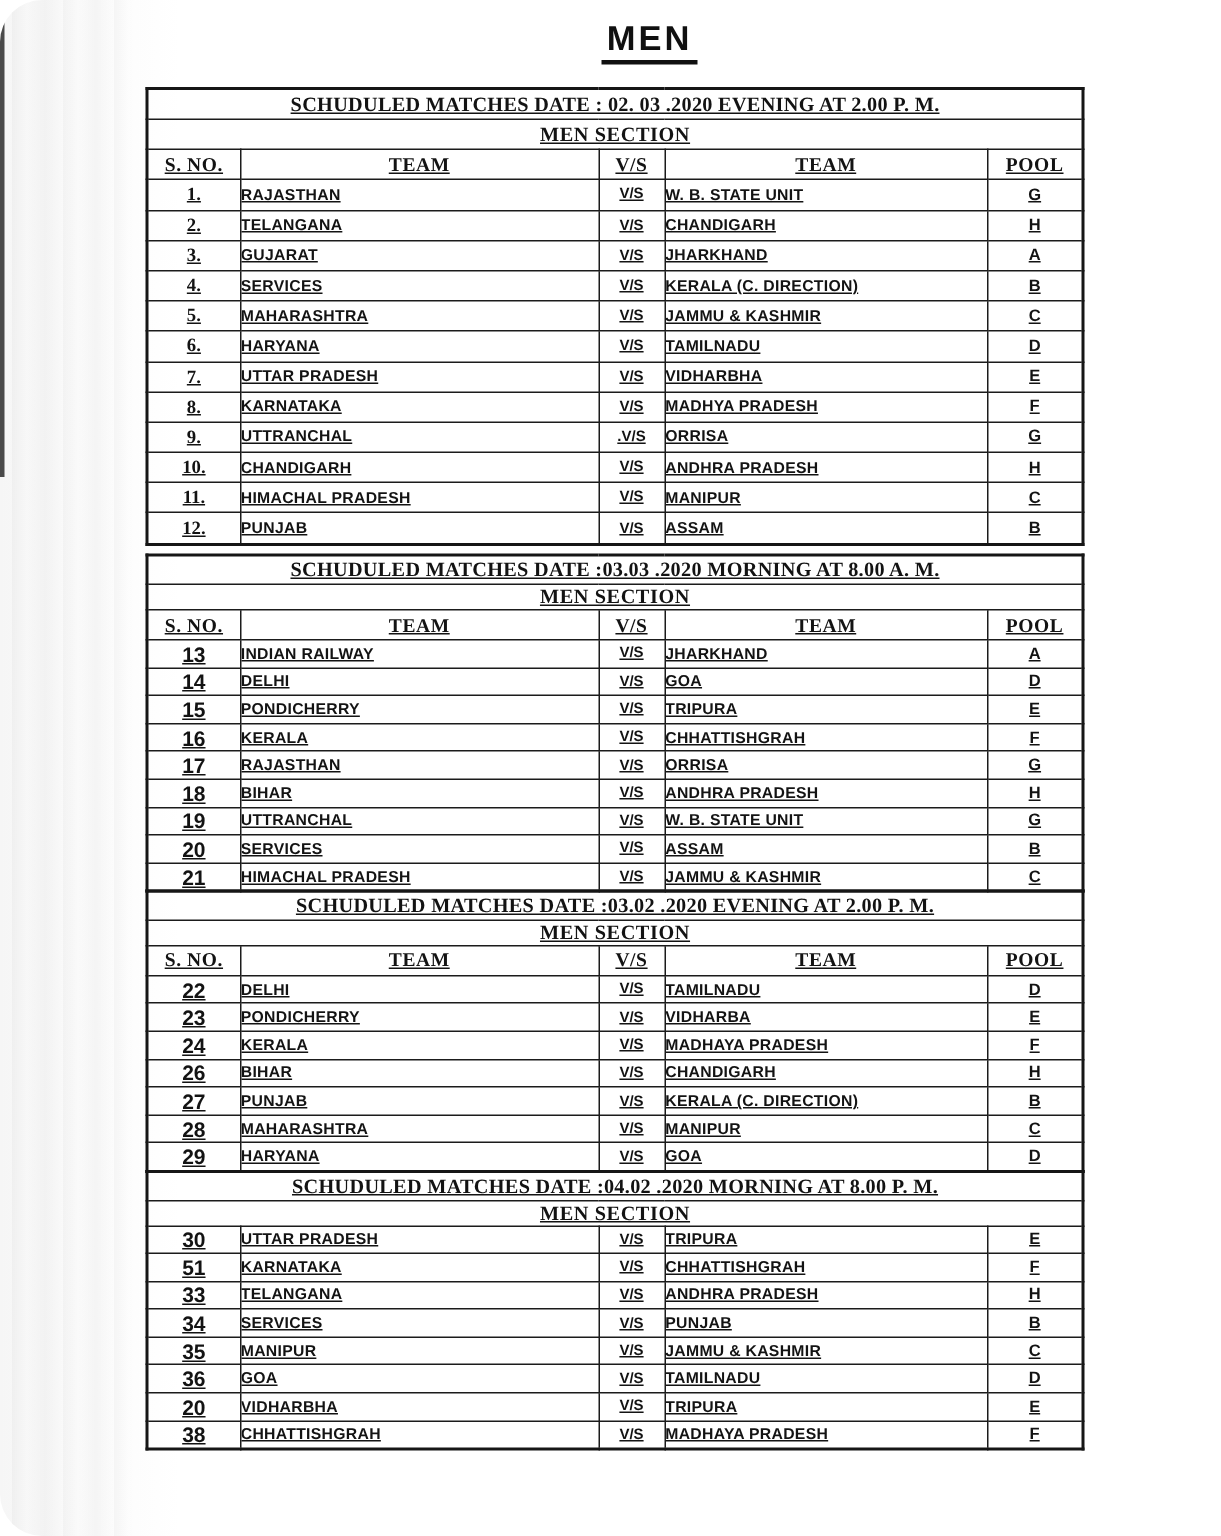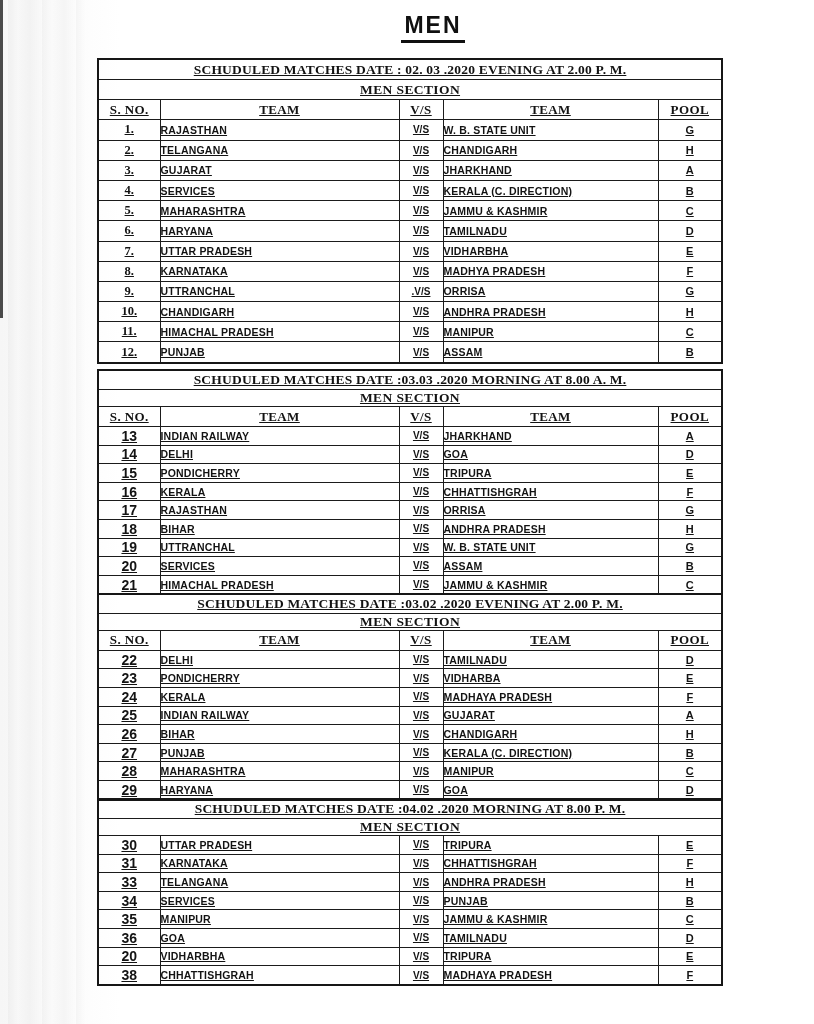--- a/index.html
+++ b/index.html
@@ -5,20 +5,21 @@
   html,body{margin:0;padding:0;}
   body{
     width:814px;height:1024px;
     background:#ffffff;
     font-family:"Liberation Sans", sans-serif;
     -webkit-font-smoothing:antialiased;
   }
   .page{
     position:relative;width:814px;height:1024px;overflow:hidden;
     background:linear-gradient(to right, #f6f6f6 0px, #fdfdfd 90px, #ffffff 120px);
+    border-radius:28px;
   }
   
   .edge-artifact{
     position:absolute;left:0;top:0;width:3px;height:318px;
     background:#4a4a4a;
   }
   .streaks{
     position:absolute;left:8px;top:0;width:80px;height:1024px;
     background:repeating-linear-gradient(to right,
       rgba(0,0,0,0.035) 0px, rgba(0,0,0,0.0) 10px,
@@ -327,27 +328,20 @@
             <td class="pool">E</td>
           </tr>
           <tr>
             <td class="sno">24</td>
             <td class="team1">KERALA</td>
             <td class="vs">V/S</td>
             <td class="team2">MADHAYA PRADESH</td>
             <td class="pool">F</td>
           </tr>
           <tr>
-            <td class="sno">25</td>
-            <td class="team1">INDIAN RAILWAY</td>
-            <td class="vs">V/S</td>
-            <td class="team2">GUJARAT</td>
-            <td class="pool">A</td>
-          </tr>
-          <tr>
             <td class="sno">26</td>
             <td class="team1">BIHAR</td>
             <td class="vs">V/S</td>
             <td class="team2">CHANDIGARH</td>
             <td class="pool">H</td>
           </tr>
           <tr>
             <td class="sno">27</td>
             <td class="team1">PUNJAB</td>
             <td class="vs">V/S</td>
@@ -389,21 +383,21 @@
       </tbody>
         <tbody>
           <tr>
             <td class="sno">30</td>
             <td class="team1">UTTAR PRADESH</td>
             <td class="vs">V/S</td>
             <td class="team2">TRIPURA</td>
             <td class="pool">E</td>
           </tr>
           <tr>
-            <td class="sno">31</td>
+            <td class="sno">51</td>
             <td class="team1">KARNATAKA</td>
             <td class="vs">V/S</td>
             <td class="team2">CHHATTISHGRAH</td>
             <td class="pool">F</td>
           </tr>
           <tr>
             <td class="sno">33</td>
             <td class="team1">TELANGANA</td>
             <td class="vs">V/S</td>
             <td class="team2">ANDHRA PRADESH</td>

